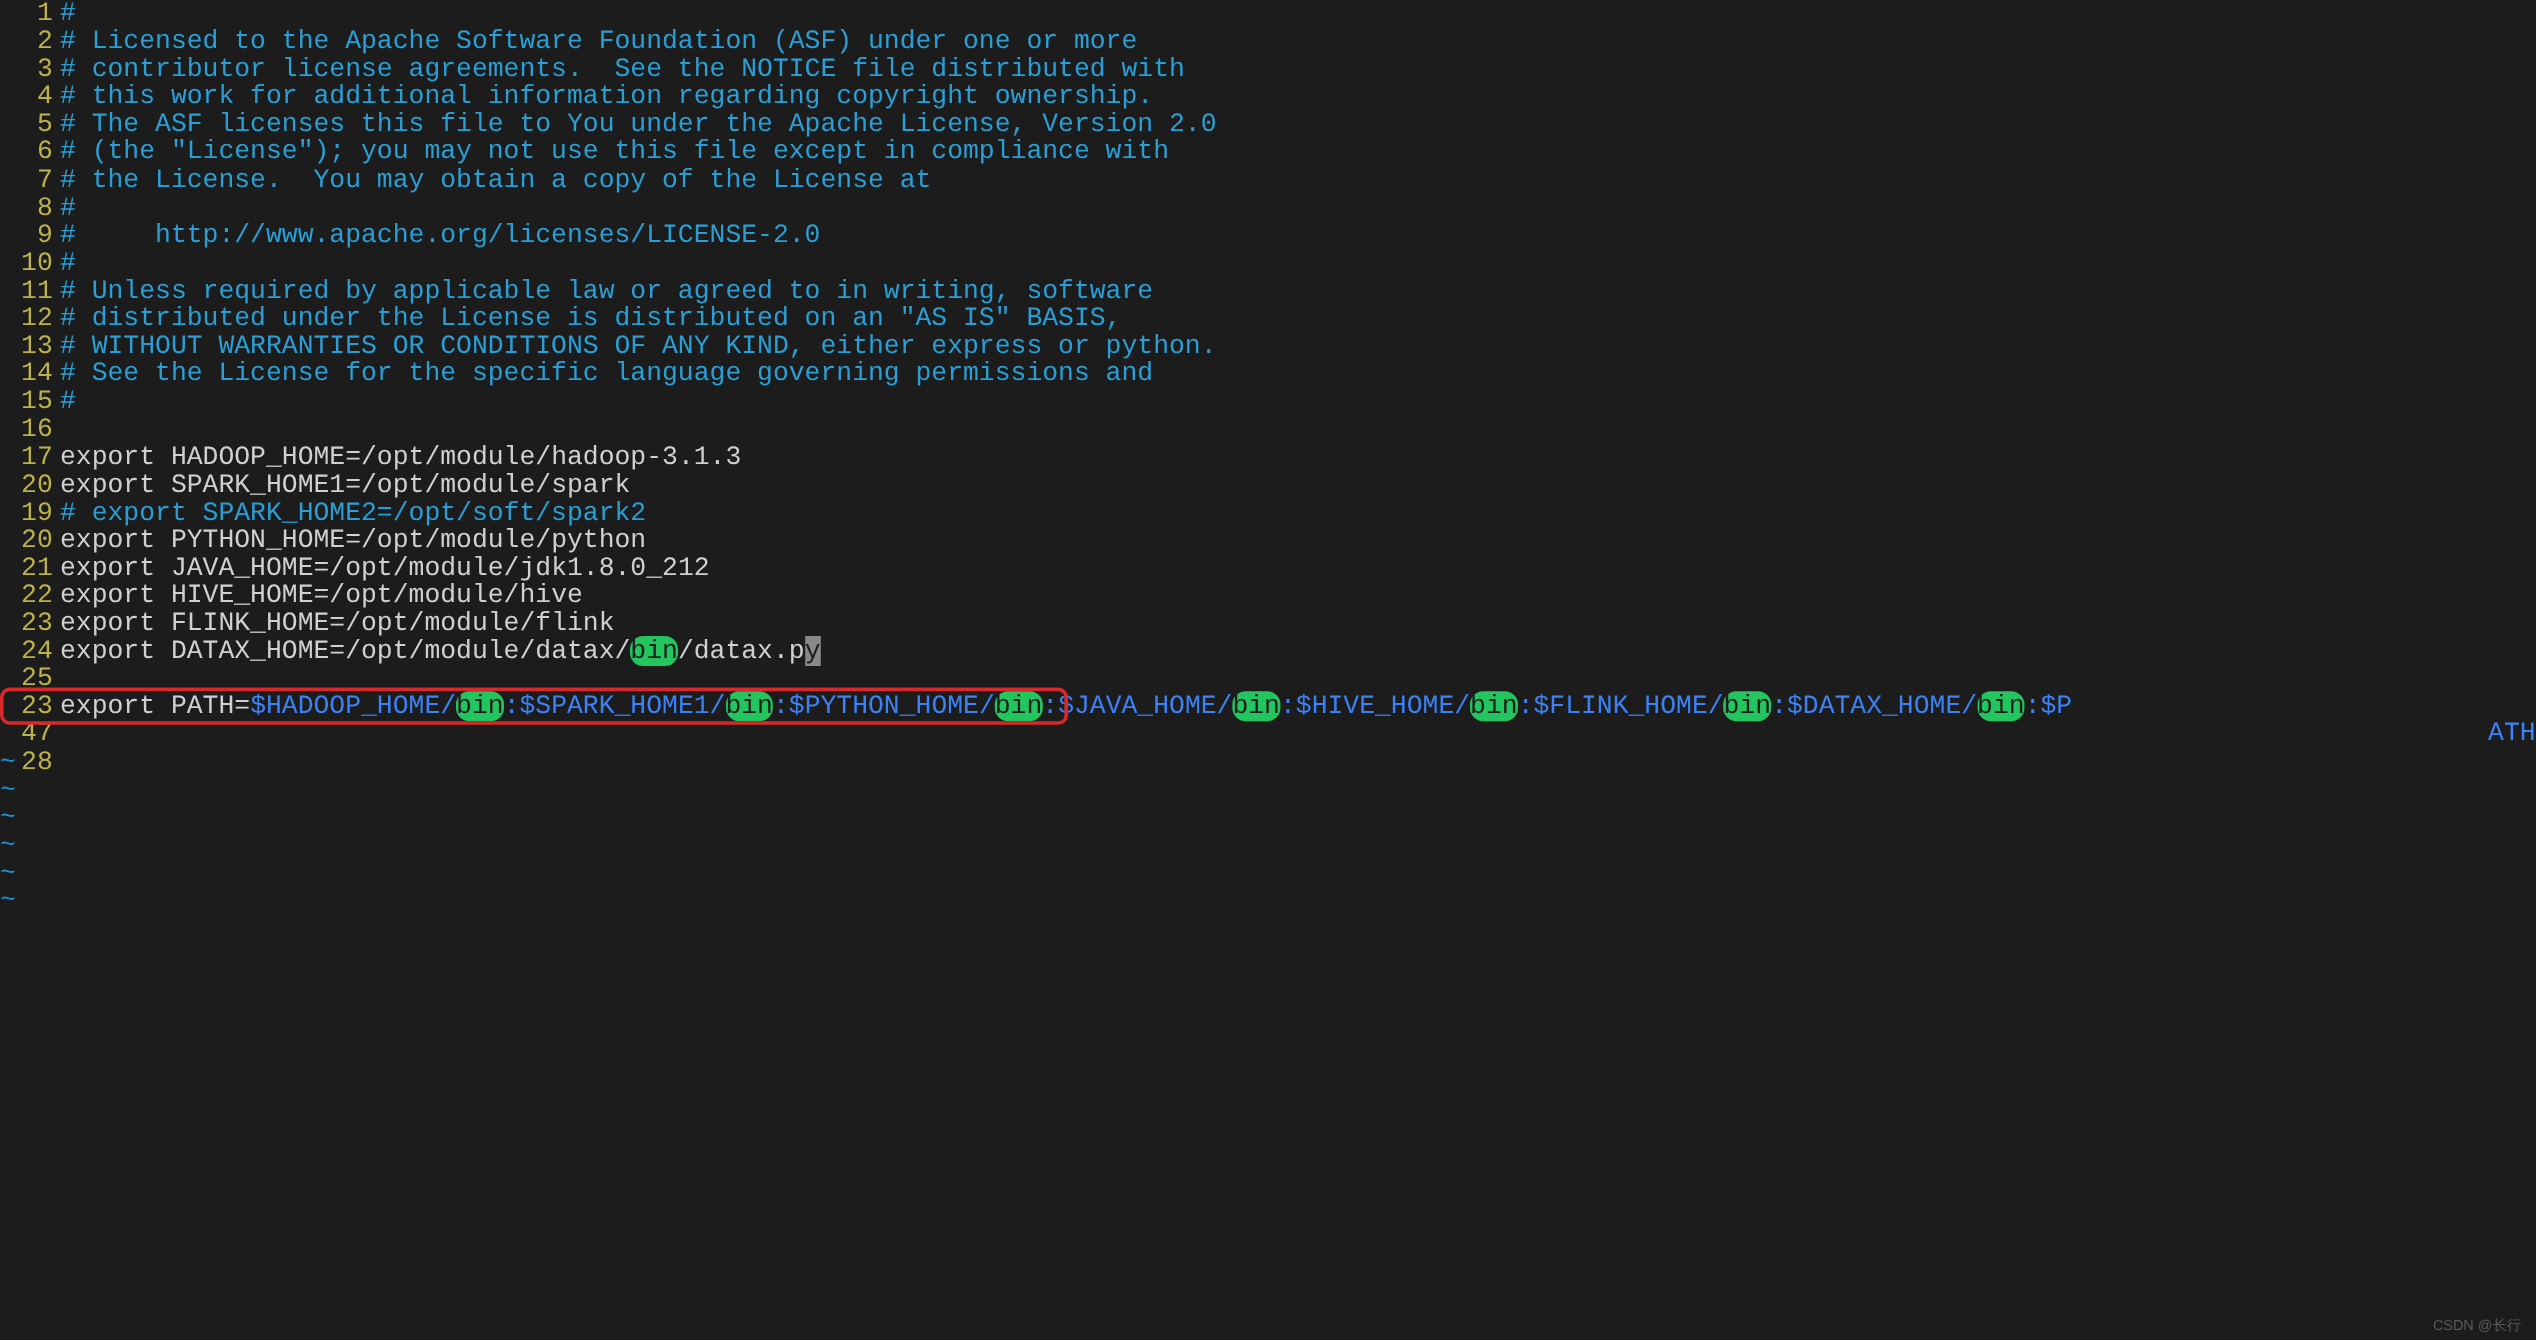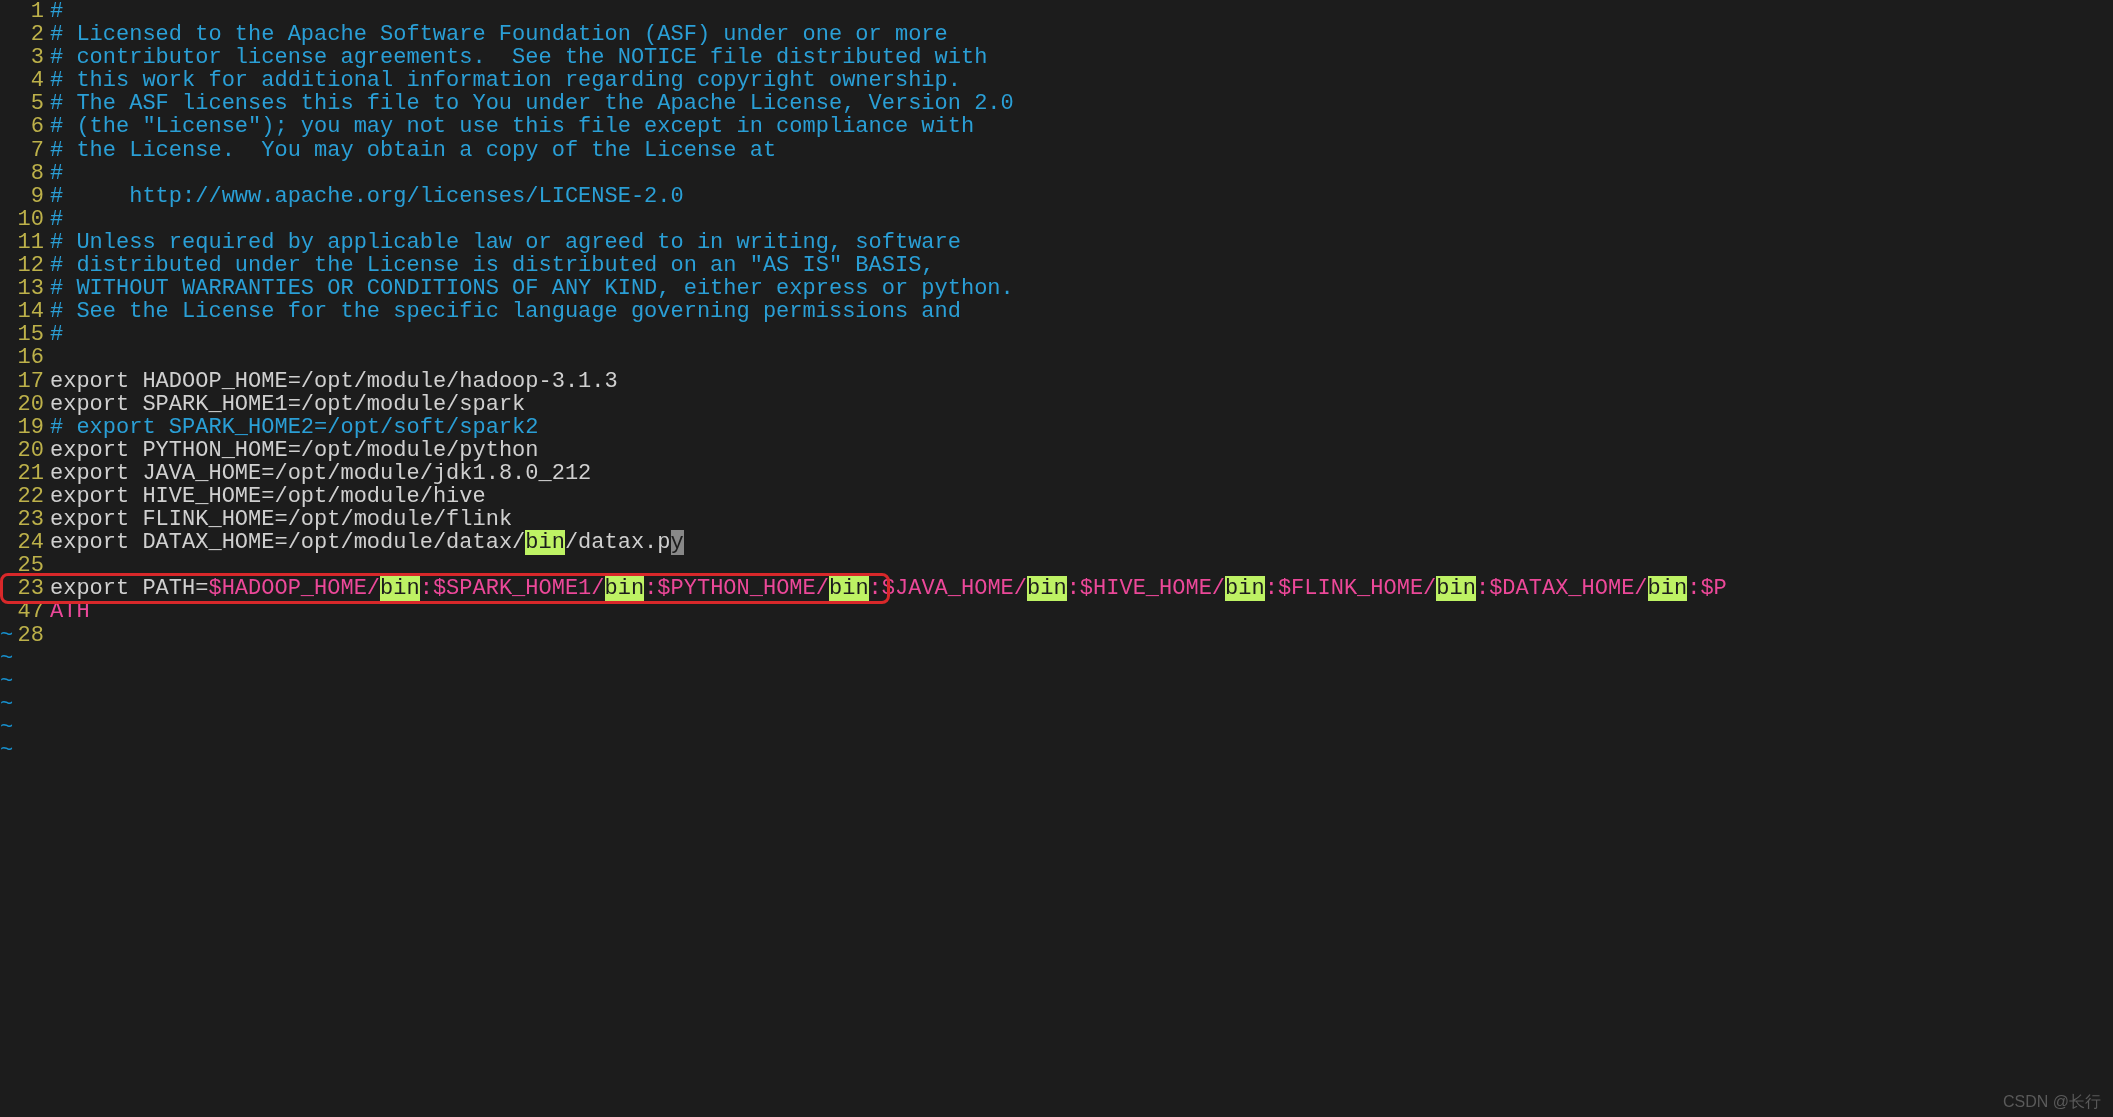--- a/index.html
+++ b/index.html
@@ -20,39 +20,39 @@
       text-align: right;
       padding-right: 6px;
       color: #bdb14a;
       user-select: none;
       flex-shrink: 0;
     }
     .gutter div { white-space: pre; }
     .code { flex: 1; position: relative; }
     .line { white-space: pre; min-height: 1.05em; }
     .c-comment { color: #2a9fd6; }
-    .c-hl { color: #1c1c1c; background: #bef264; }
-    .c-pink { color: #ec4899; }
+    .c-hl { color: #1c1c1c; background: #22c55e; border-radius: 11px; }
+    .c-pink { color: #3b82f6; text-align: right; }
     .c-cursor { background: #888; color: #1c1c1c; }
     .tilde { color: #178fcc; padding-left: 0px; }
     .highlight-box {
       position: absolute;
       border: 3px solid #d8282a;
       border-radius: 8px;
       left: 0px;
       top: 786px;
       width: 890px;
       height: 40px;
       pointer-events: none;
     }
     .watermark {
       position: absolute;
       right: 12px;
       bottom: 6px;
-      font-size: 16px;
+      font-size: 12px;
       color: #5a5a5a;
       font-family: sans-serif;
     }
   </style>
 </head>
 <body>
 
 <div class="editor">
   <div class="gutter">
     <div>1</div>

